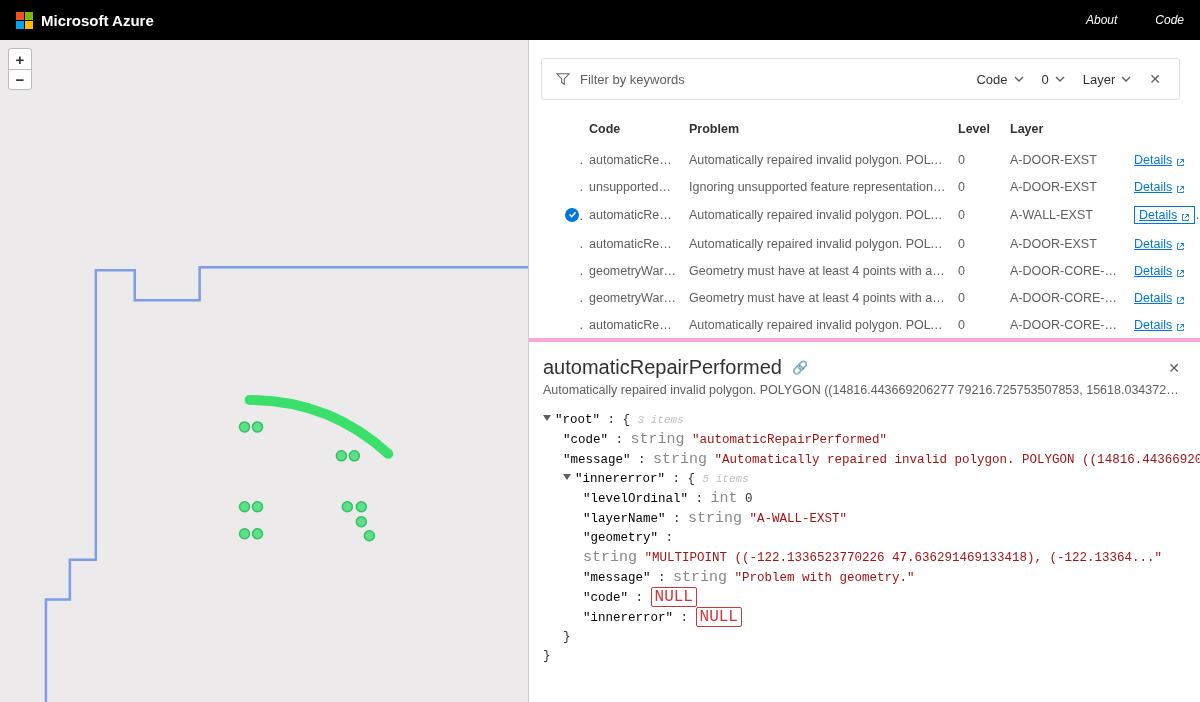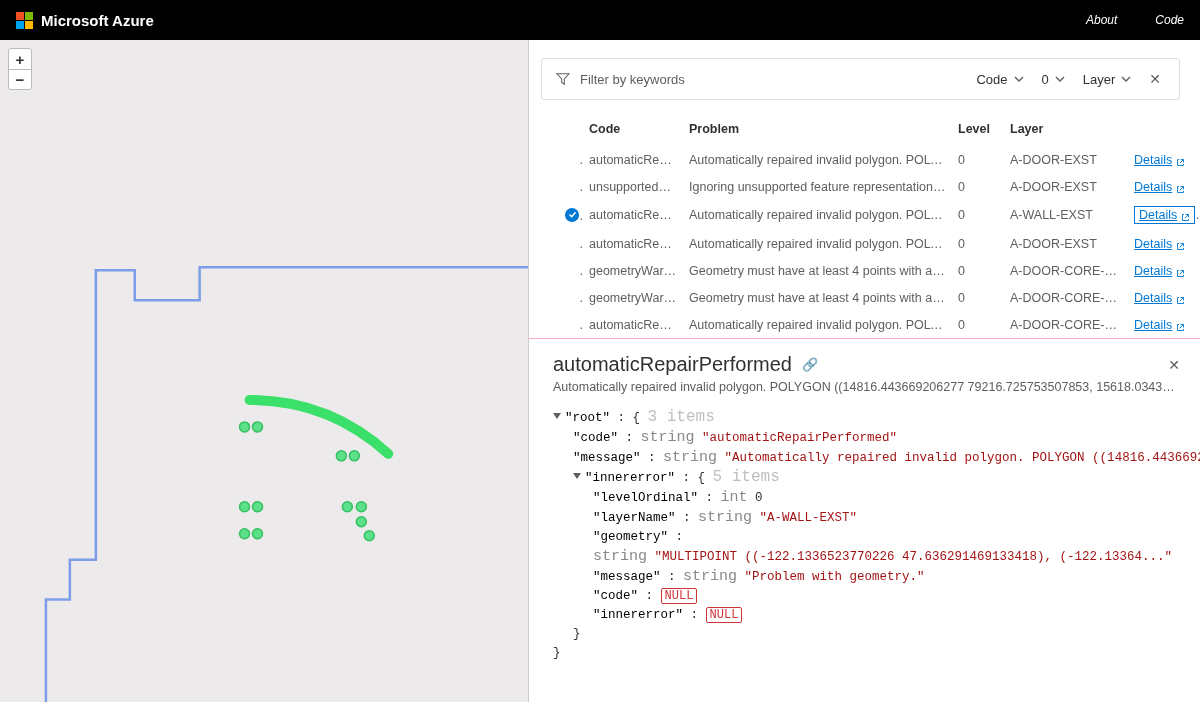--- a/index.html
+++ b/index.html
@@ -38,34 +38,34 @@
   th { text-align: left; font-weight: 600; padding: 10px 6px; color: #323130; }
   td { padding: 6px 6px; color: #605e5c; vertical-align: middle; white-space: nowrap; overflow: hidden; text-overflow: ellipsis; }
   tr.row { height: 27px; }
   tr.selected .sel-dot { visibility: visible; }
   .sel-dot { visibility: hidden; width: 14px; height: 14px; background: #0078d4; border-radius: 50%; display: inline-flex; align-items: center; justify-content: center; }
   .sel-dot svg { width: 9px; height: 9px; }
   .details-link { color: #0078d4; text-decoration: underline; font-size: 12.5px; display: inline-flex; align-items: flex-end; gap: 4px; cursor: pointer; }
   .details-link.boxed { border: 1px solid #0078d4; padding: 1px 4px; }
   .ext-icon { width: 9px; height: 9px; }
 
-  .detail-panel { border-top: 1px solid #f9a8d4; padding: 14px 20px 10px 24px; overflow-y: auto; flex: 0 0 auto; }
+  .detail-panel { border-top: 4px solid #f9a8d4; padding: 14px 20px 10px 14px; overflow-y: auto; flex: 0 0 auto; }
   .detail-head { display: flex; align-items: center; gap: 10px; }
   .detail-title { font-size: 20px; font-weight: 400; color: #323130; }
   .link-icon { color: #8a8886; font-size: 13px; }
   .detail-close { margin-left: auto; color: #605e5c; cursor: pointer; font-size: 14px; }
   .detail-sub { color: #605e5c; font-size: 12.5px; margin-top: 4px; white-space: nowrap; overflow: hidden; text-overflow: ellipsis; }
 
   .json-tree { font-family: "Consolas", "Courier New", monospace; font-size: 12.5px; line-height: 19px; margin-top: 14px; color: #323130; }
   .jt-line { white-space: nowrap; }
   .jt-key { color: #000; }
   .jt-string { color: #a31515; }
   .jt-type { color: #8a8886; font-style: normal; font-size: 15px; }
-  .jt-count { color: #bfbfbf; font-size: 16px; }
-  .jt-null { font-size: 12px; border: 1px solid #d13438; color: #d13438; padding: 0 3px; border-radius: 2px; }
+  .jt-count { color: #bfbfbf; font-style: italic; font-size: 11px; }
+  .jt-null { font-size: 16px; border: 1px solid #d13438; color: #d13438; padding: 0 3px; border-radius: 2px; }
   .caret { display: inline-block; width: 0; height: 0; border-left: 4px solid transparent; border-right: 4px solid transparent; border-top: 6px solid #605e5c; margin-right: 4px; vertical-align: 2px; }
   .i1 { padding-left: 20px; } .i2 { padding-left: 40px; }
 </style>
 </head>
 <body>
 
 <div class="header">
   <div class="logo">
     <div class="logo-squares">
       <div class="sq sq1"></div>

